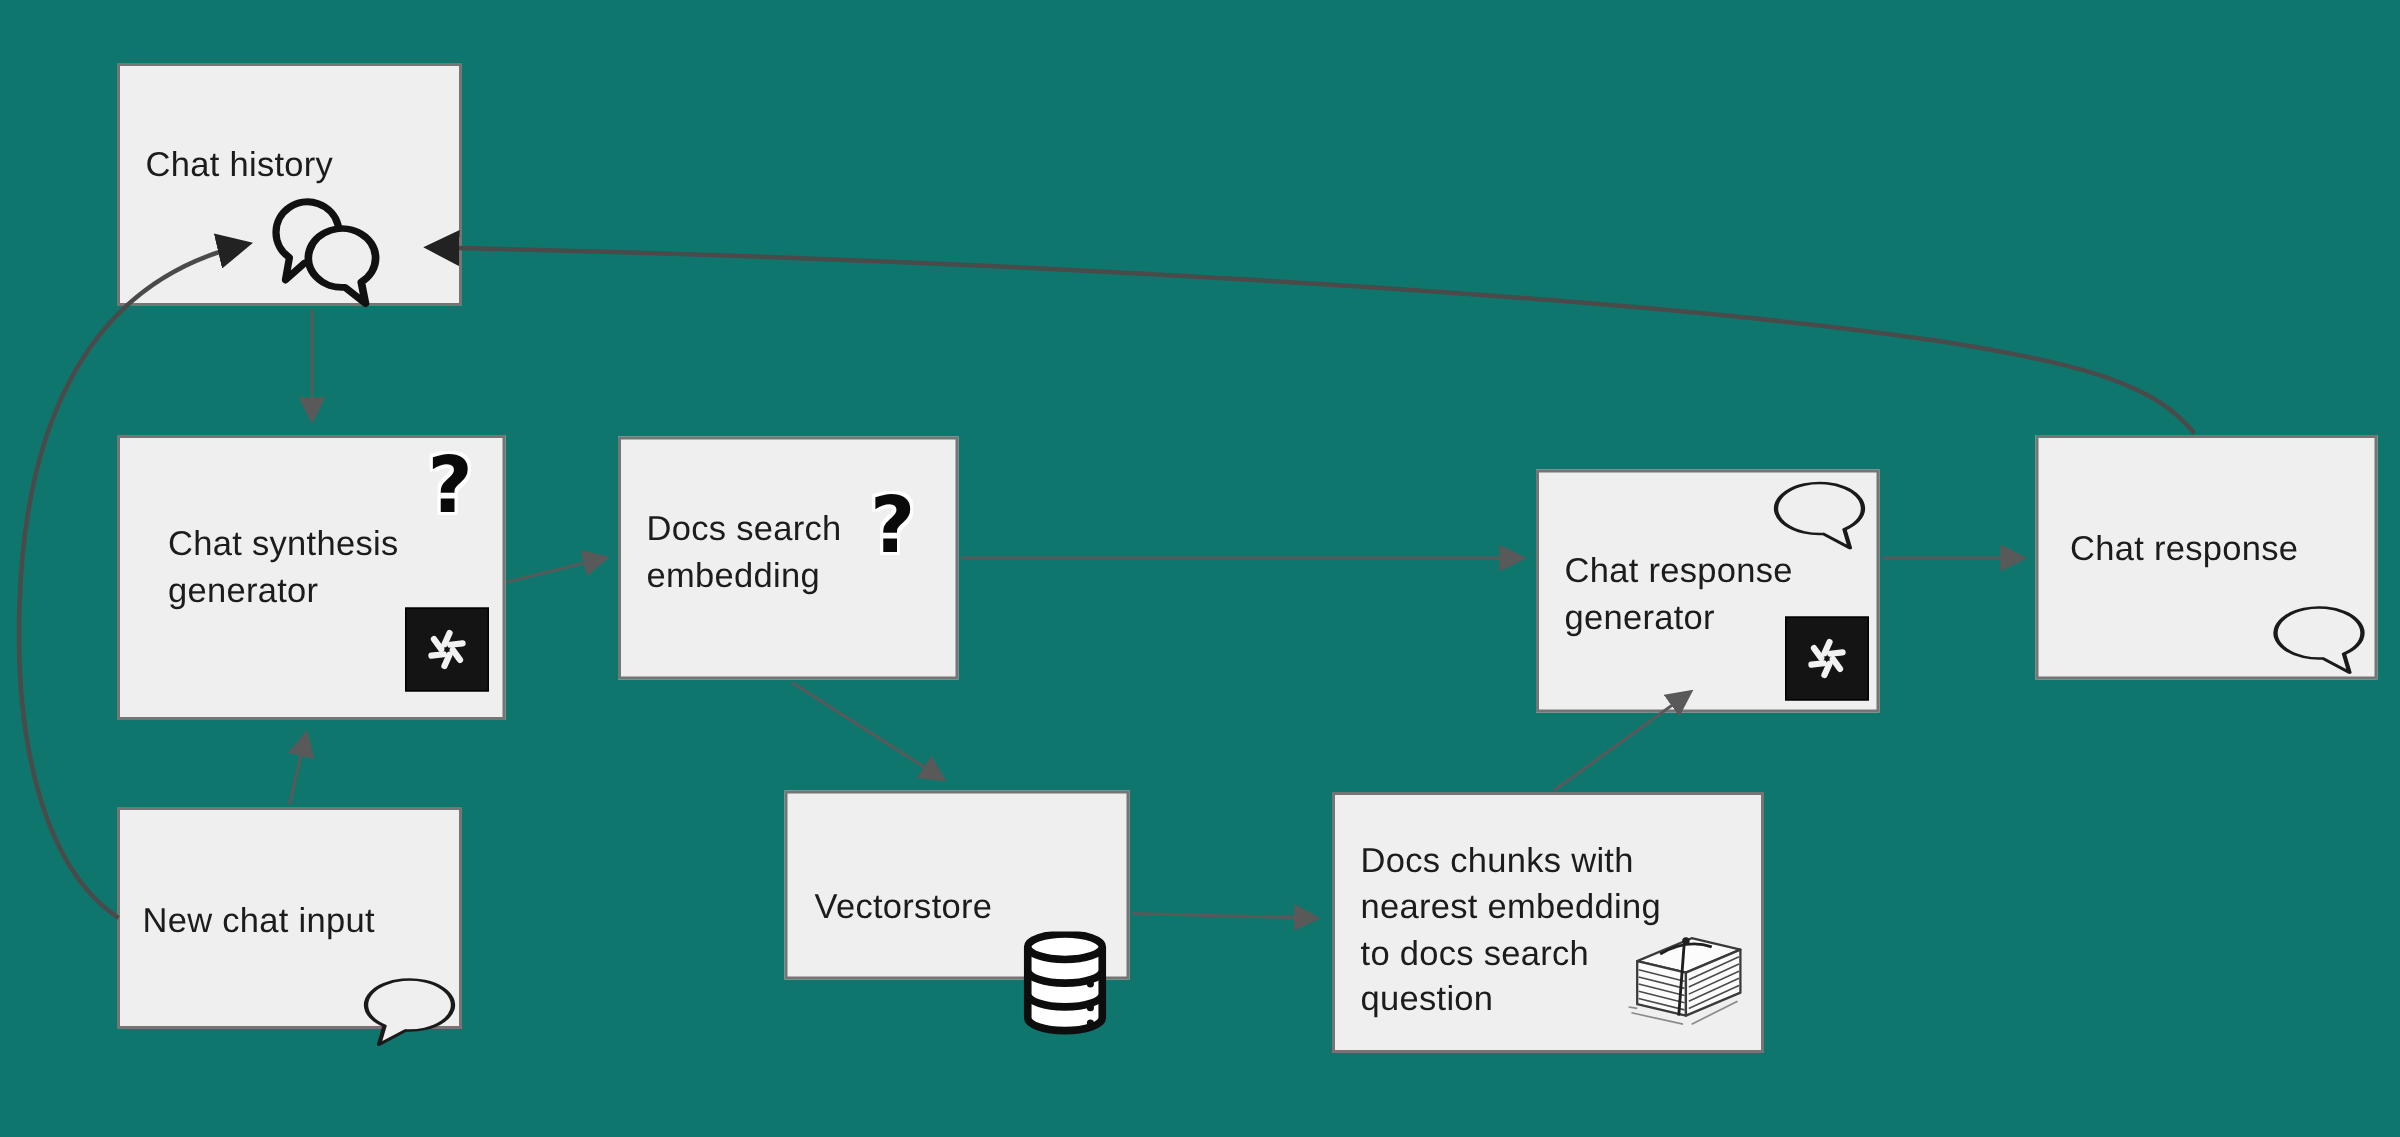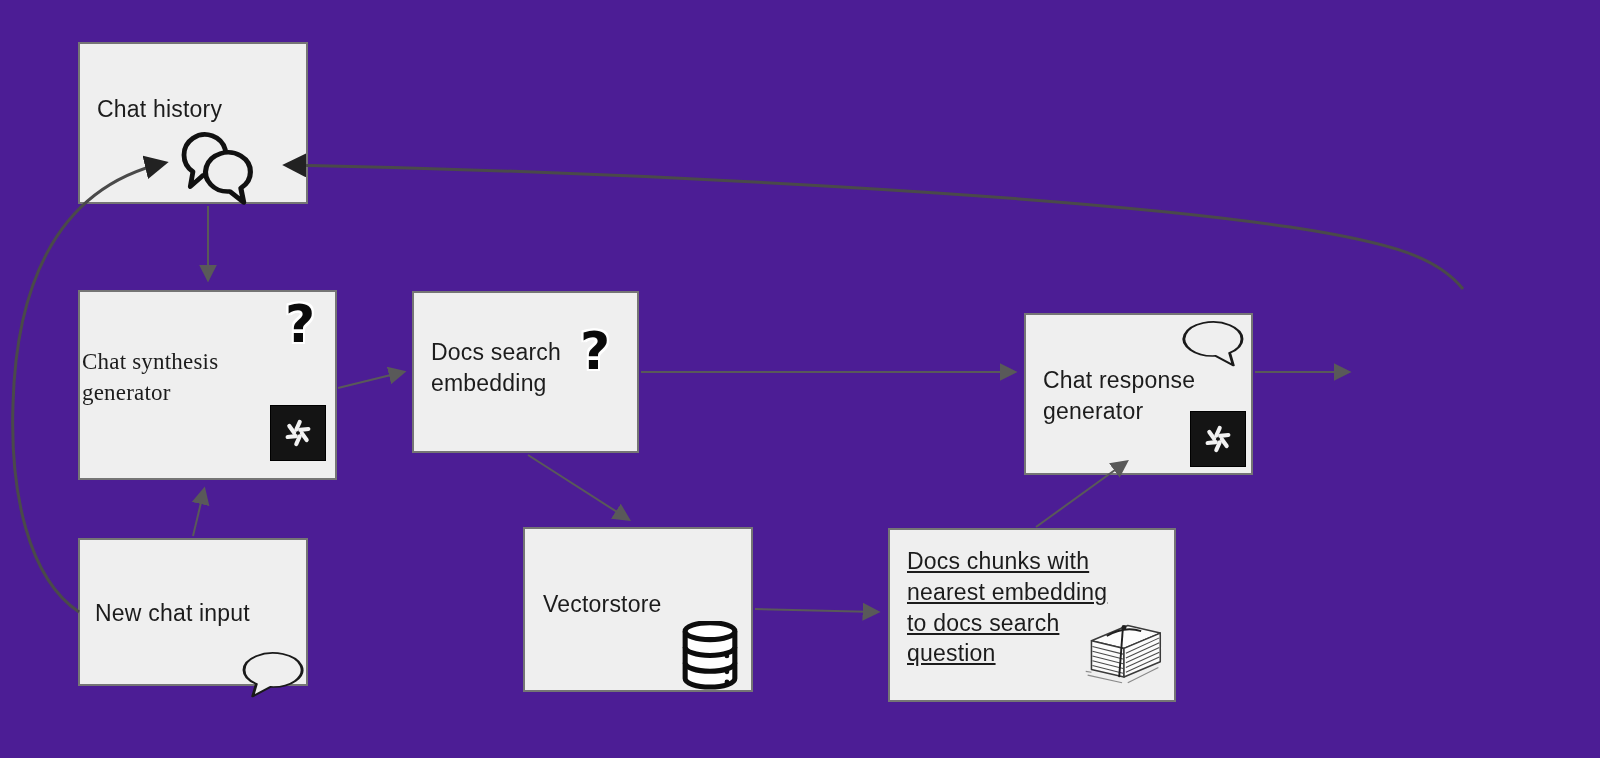--- a/index.html
+++ b/index.html
@@ -1,40 +1,40 @@
 <!DOCTYPE html>
 <html><head>
 <meta charset="utf-8">
 <style>
   html,body{margin:0;padding:0;background:#ffffff;}
-  #canvas{position:relative;width:1600px;height:758px;background:#4c1d95;overflow:hidden;
+  #canvas{position:relative;width:1600px;height:758px;background:#0f766e;overflow:hidden;
           font-family:"Liberation Sans", sans-serif;}
   .node{position:absolute;background:#efefef;border:2px solid #757575;box-sizing:border-box;z-index:1;}
   .lbl{position:absolute;font-size:23px;line-height:1.34;color:#1c1c1c;letter-spacing:.2px;}
   .qmark{position:absolute;font-family:"DejaVu Sans", sans-serif;font-weight:bold;font-size:52px;color:#0a0a0a;
          text-shadow:-2px 0 #fff,2px 0 #fff,0 -2px #fff,0 2px #fff,-2px -2px #fff,2px 2px #fff,-2px 2px #fff,2px -2px #fff;}
   .aichip{position:absolute;width:56px;height:56px;background:#141414;border:1px solid #000;
           display:flex;align-items:center;justify-content:center;box-sizing:border-box;}
   .icon{position:absolute;}
   
   .n-chat-history{left:78px;top:42px;width:230px;height:162px;}
   .n-chat-synth{left:78px;top:290px;width:259px;height:190px;}
   .n-docs-search{left:412px;top:291px;width:227px;height:162px;}
   .n-new-chat{left:78px;top:538px;width:230px;height:148px;}
-  .n-vectorstore{left:523px;top:527px;width:230px;height:165px;}
+  .n-vectorstore{left:523px;top:527px;width:230px;height:126px;}
   .n-docs-chunks{left:888px;top:528px;width:288px;height:174px;}
   .n-crg{left:1024px;top:291px;width:229px;height:162px;margin-top:22px;}
   .n-chat-response{left:1357px;top:290px;width:228px;height:163px;}
   
   .n-chat-history .lbl{left:17px;top:50px;}
-  .n-chat-synth .lbl{left:2px;top:55px;width:215px;font-family:Liberation Serif, serif;}
+  .n-chat-synth .lbl{left:32px;top:55px;width:215px;}
   .n-docs-search .lbl{left:17px;top:44px;width:165px;}
   .n-new-chat .lbl{left:15px;top:58px;}
   .n-vectorstore .lbl{left:18px;top:60px;}
-  .n-docs-chunks .lbl{left:17px;top:16px;width:205px;text-decoration:underline;}
+  .n-docs-chunks .lbl{left:17px;top:28px;width:205px;}
   .n-crg .lbl{left:17px;top:50px;width:190px;}
   .n-chat-response .lbl{left:21px;top:58px;}
   
   .n-chat-history .bubbles{left:92px;top:82px;}
   .n-chat-synth .qmark{left:205px;top:2px;}
   .n-chat-synth .aichip{left:190px;top:113px;}
   .n-docs-search .qmark{left:166px;top:28px;}
   .n-new-chat .bubble{left:158px;top:108px;}
   .n-vectorstore .db{left:152px;top:92px;}
   .n-docs-chunks .stack{left:190px;top:84px;}
@@ -144,20 +144,26 @@
     <svg class="icon bubble" width="70" height="56" viewBox="0 0 70 56">
       <use href="#bub" transform="translate(35,22) scale(1.45,0.85)" fill="#efefef" stroke="#1a1a1a" stroke-width="2"></use>
     </svg>
     <div class="aichip">
       <svg width="32" height="32" viewBox="0 0 40 40">
           <use href="#openai-knot" fill="#f2f2f2"></use>
         </svg>
     </div>
   </div>
 
+  <div class="node n-chat-response">
+    <span class="lbl">Chat response</span>
+    <svg class="icon bubble" width="70" height="56" viewBox="0 0 70 56">
+      <use href="#bub" transform="translate(35,22) scale(1.45,0.85)" fill="#efefef" stroke="#1a1a1a" stroke-width="2"></use>
+    </svg>
+  </div>
 
   <svg id="edges" width="1600" height="758" viewBox="0 0 1600 758">
     <defs>
       <marker id="ah" viewBox="0 0 10 10" refX="8" refY="5" markerWidth="9" markerHeight="9" orient="auto-start-reverse">
         <path d="M0 0 L10 5 L0 10 Z" fill="#595959"></path>
       </marker>
       <marker id="ahBig" viewBox="0 0 10 10" refX="8" refY="5" markerWidth="8" markerHeight="8" orient="auto-start-reverse">
         <path d="M0 0 L10 5 L0 10 Z" fill="#222222"></path>
       </marker>
     </defs>

